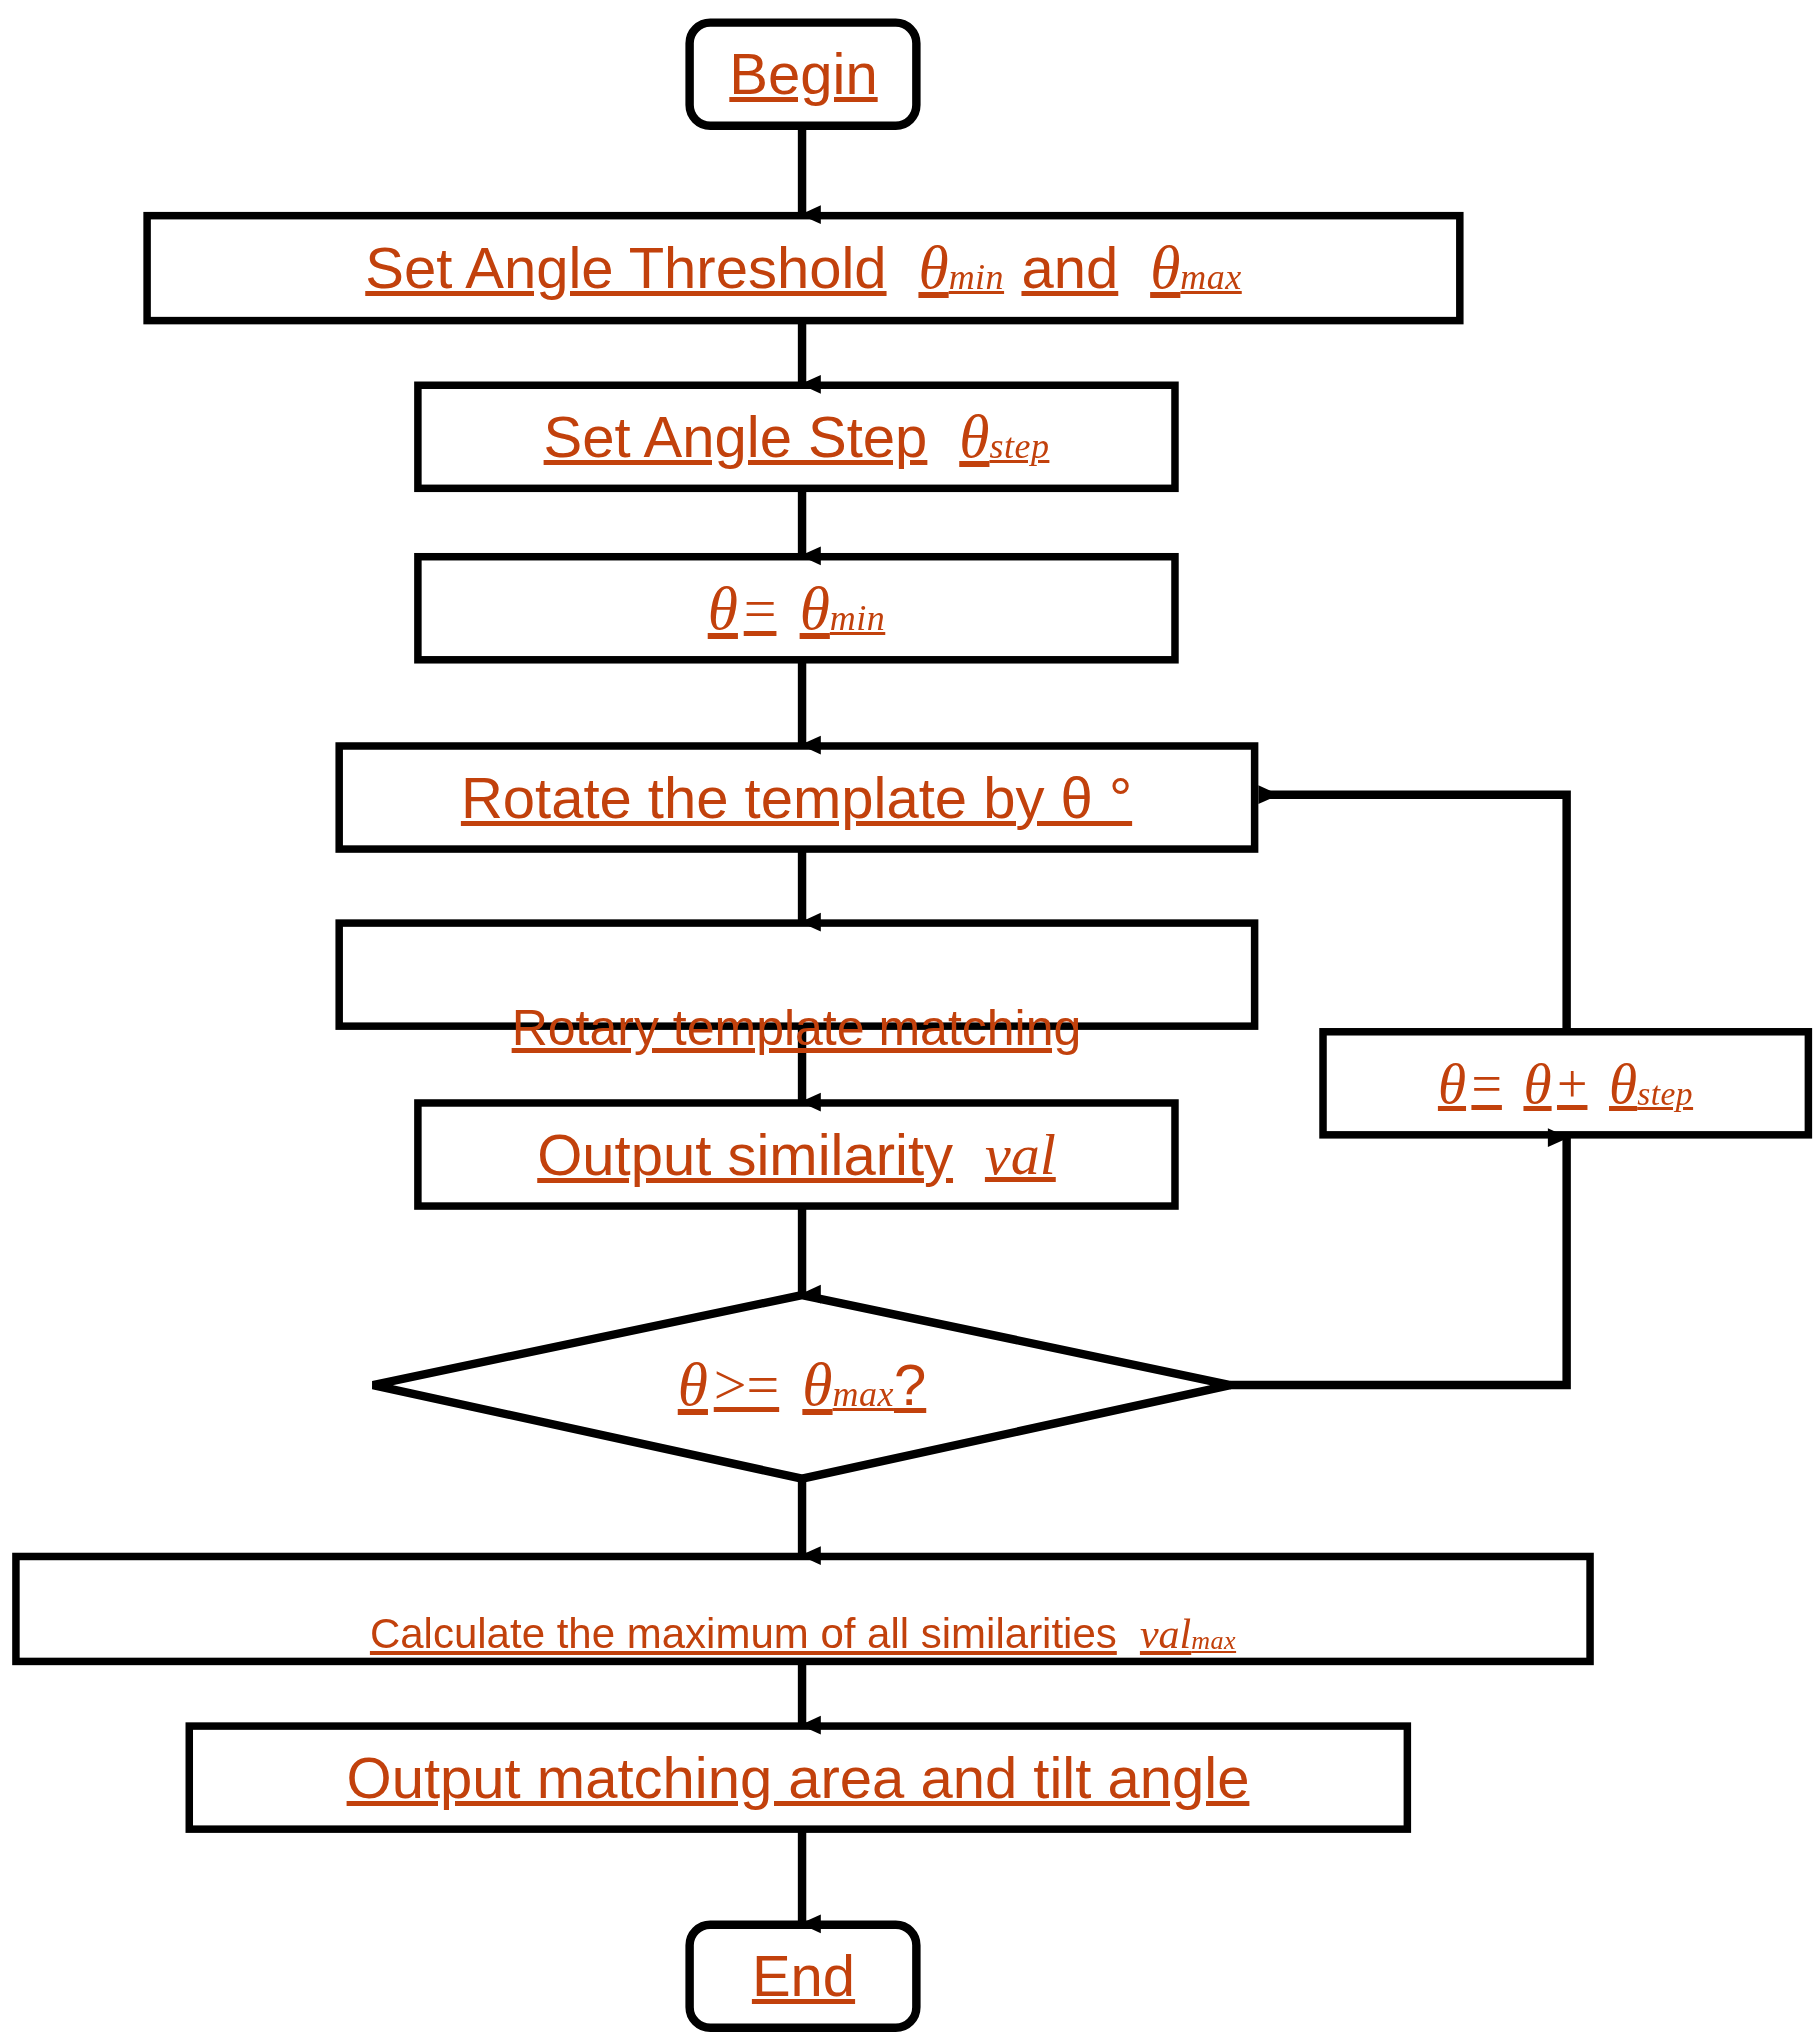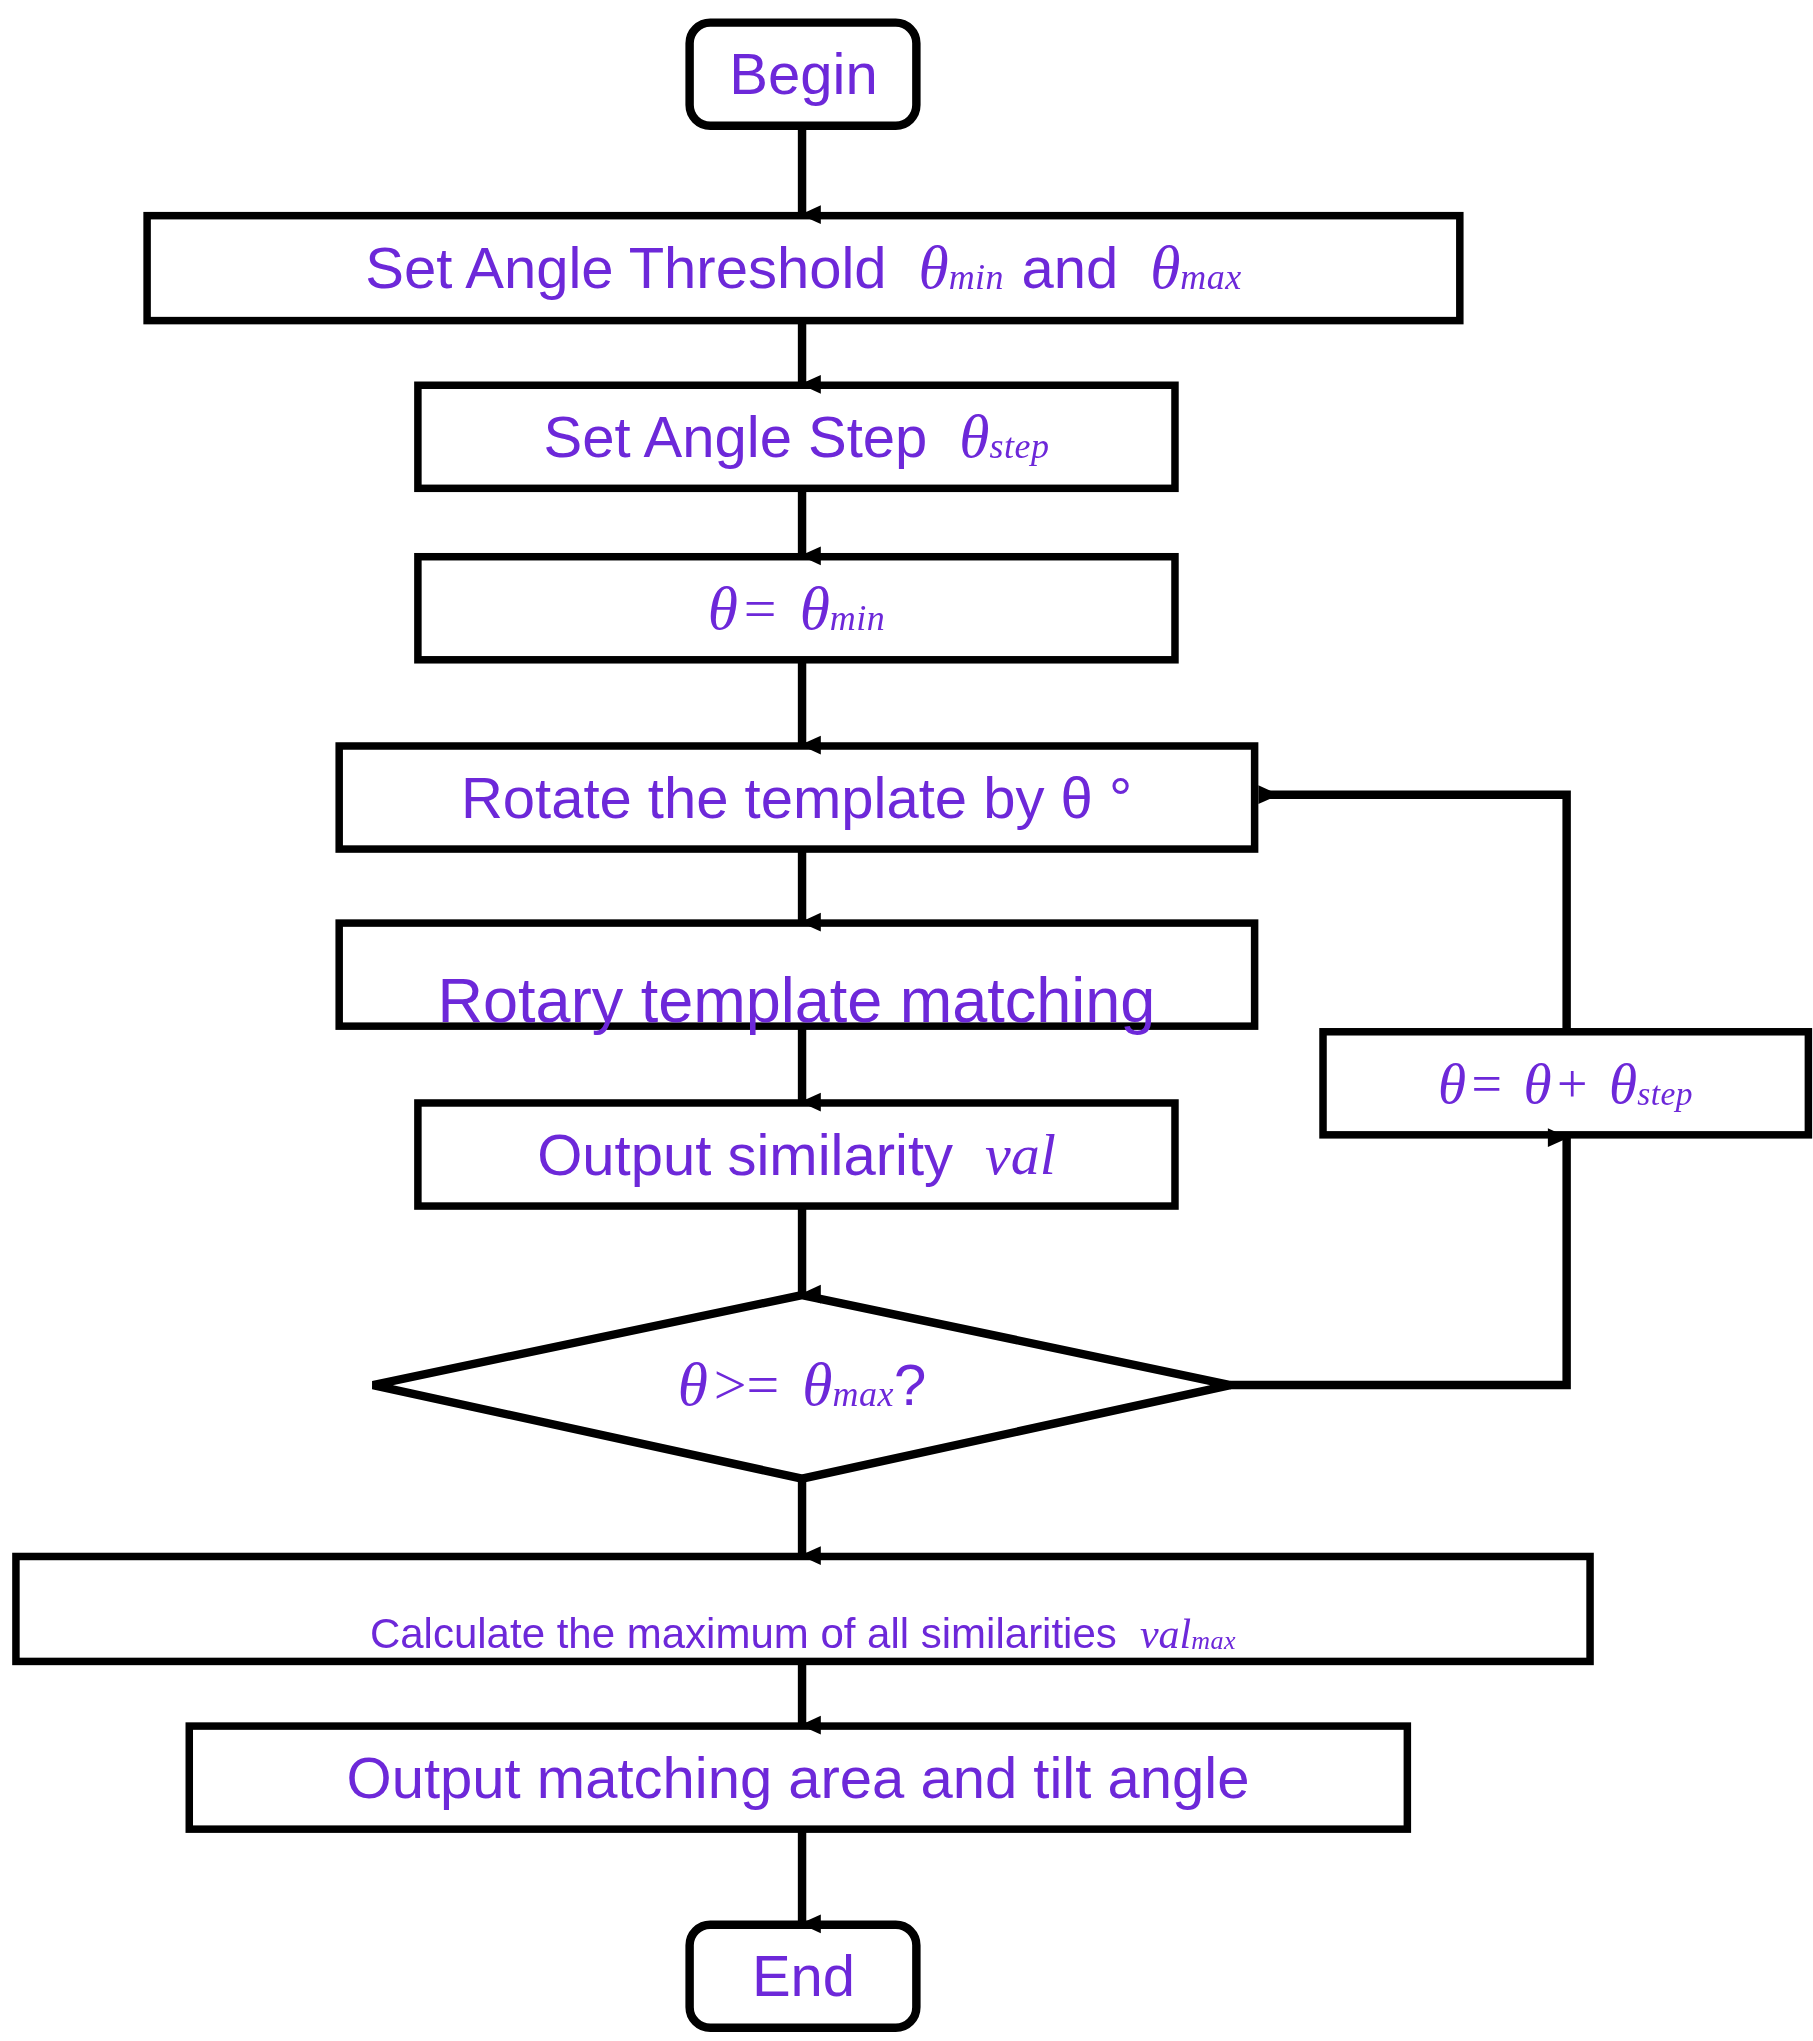--- a/index.html
+++ b/index.html
@@ -21,25 +21,26 @@
     top: 0;
     width: 1814px;
     height: 2042px;
   }
   .node-label {
     position: absolute;
     display: flex;
     align-items: center;
     justify-content: center;
     text-align: center;
-    color: #6d28d9;
+    color: #c2410c;
     font-family: "Liberation Sans", sans-serif;
     white-space: nowrap;
     line-height: 1;
     pointer-events: none;
+    text-decoration: underline;
   }
   .node-label .var {
     font-family: "Liberation Serif", serif;
     font-style: italic;
   }
   .node-label .sub {
     font-family: "Liberation Serif", serif;
     font-style: italic;
     font-size: 0.62em;
     vertical-align: sub;
@@ -155,21 +156,21 @@
       <span class="op">=</span>
       <span class="sp"></span>
       <span class="thetaser">θ</span>
       <span class="sub">min</span>
   </div>
 
   <div class="node-label" style="left:339px; top:746px; width:915px; height:103px; font-size:58px;text-align:right;">
     <span>Rotate the template by θ °</span>
   </div>
 
-  <div class="node-label" style="left:339px; top:949px; width:915px; height:103px; font-size:63px;">
+  <div class="node-label" style="left:339px; top:976px; width:915px; height:103px; font-size:50px;">
     <span>Rotary template matching</span>
   </div>
 
   <div class="node-label" style="left:418px; top:1103px; width:757px; height:103px; font-size:58px;">
     <span>Output similarity</span>
       <span class="sp-wide"></span>
       <span class="var">val</span>
   </div>
 
   <div class="node-label" style="left:487px; top:1334px; width:630px; height:101px; font-size:58px;">

